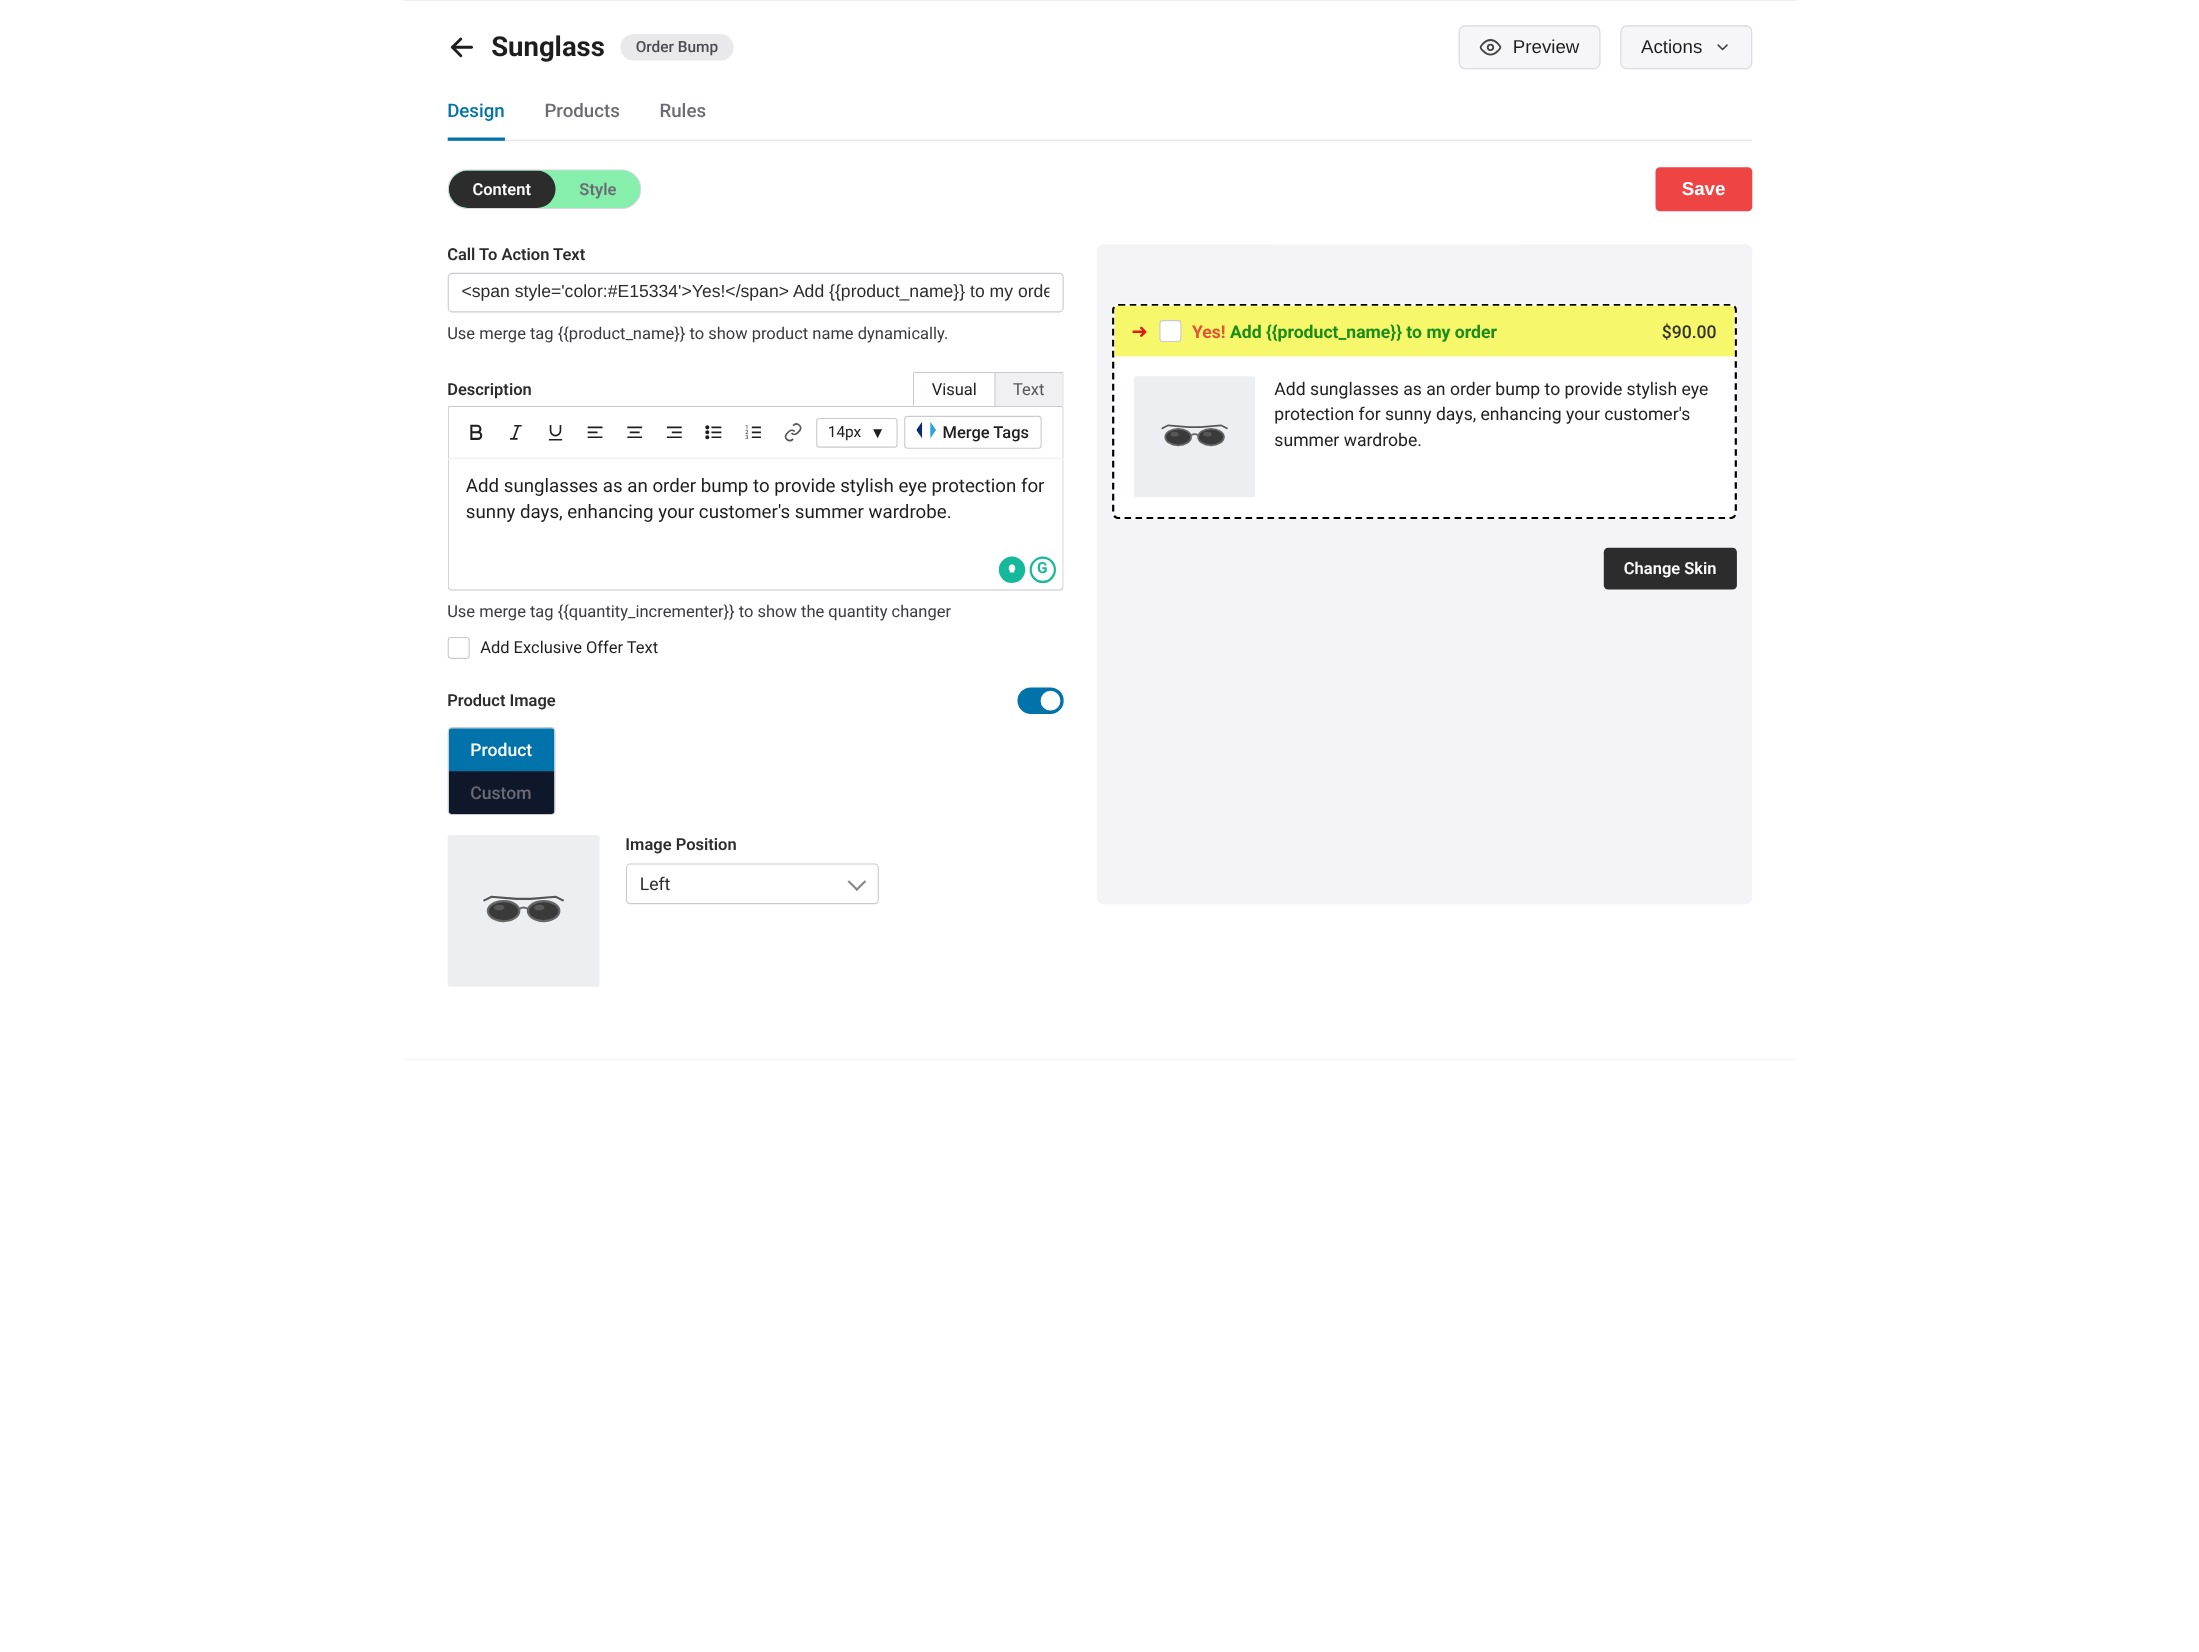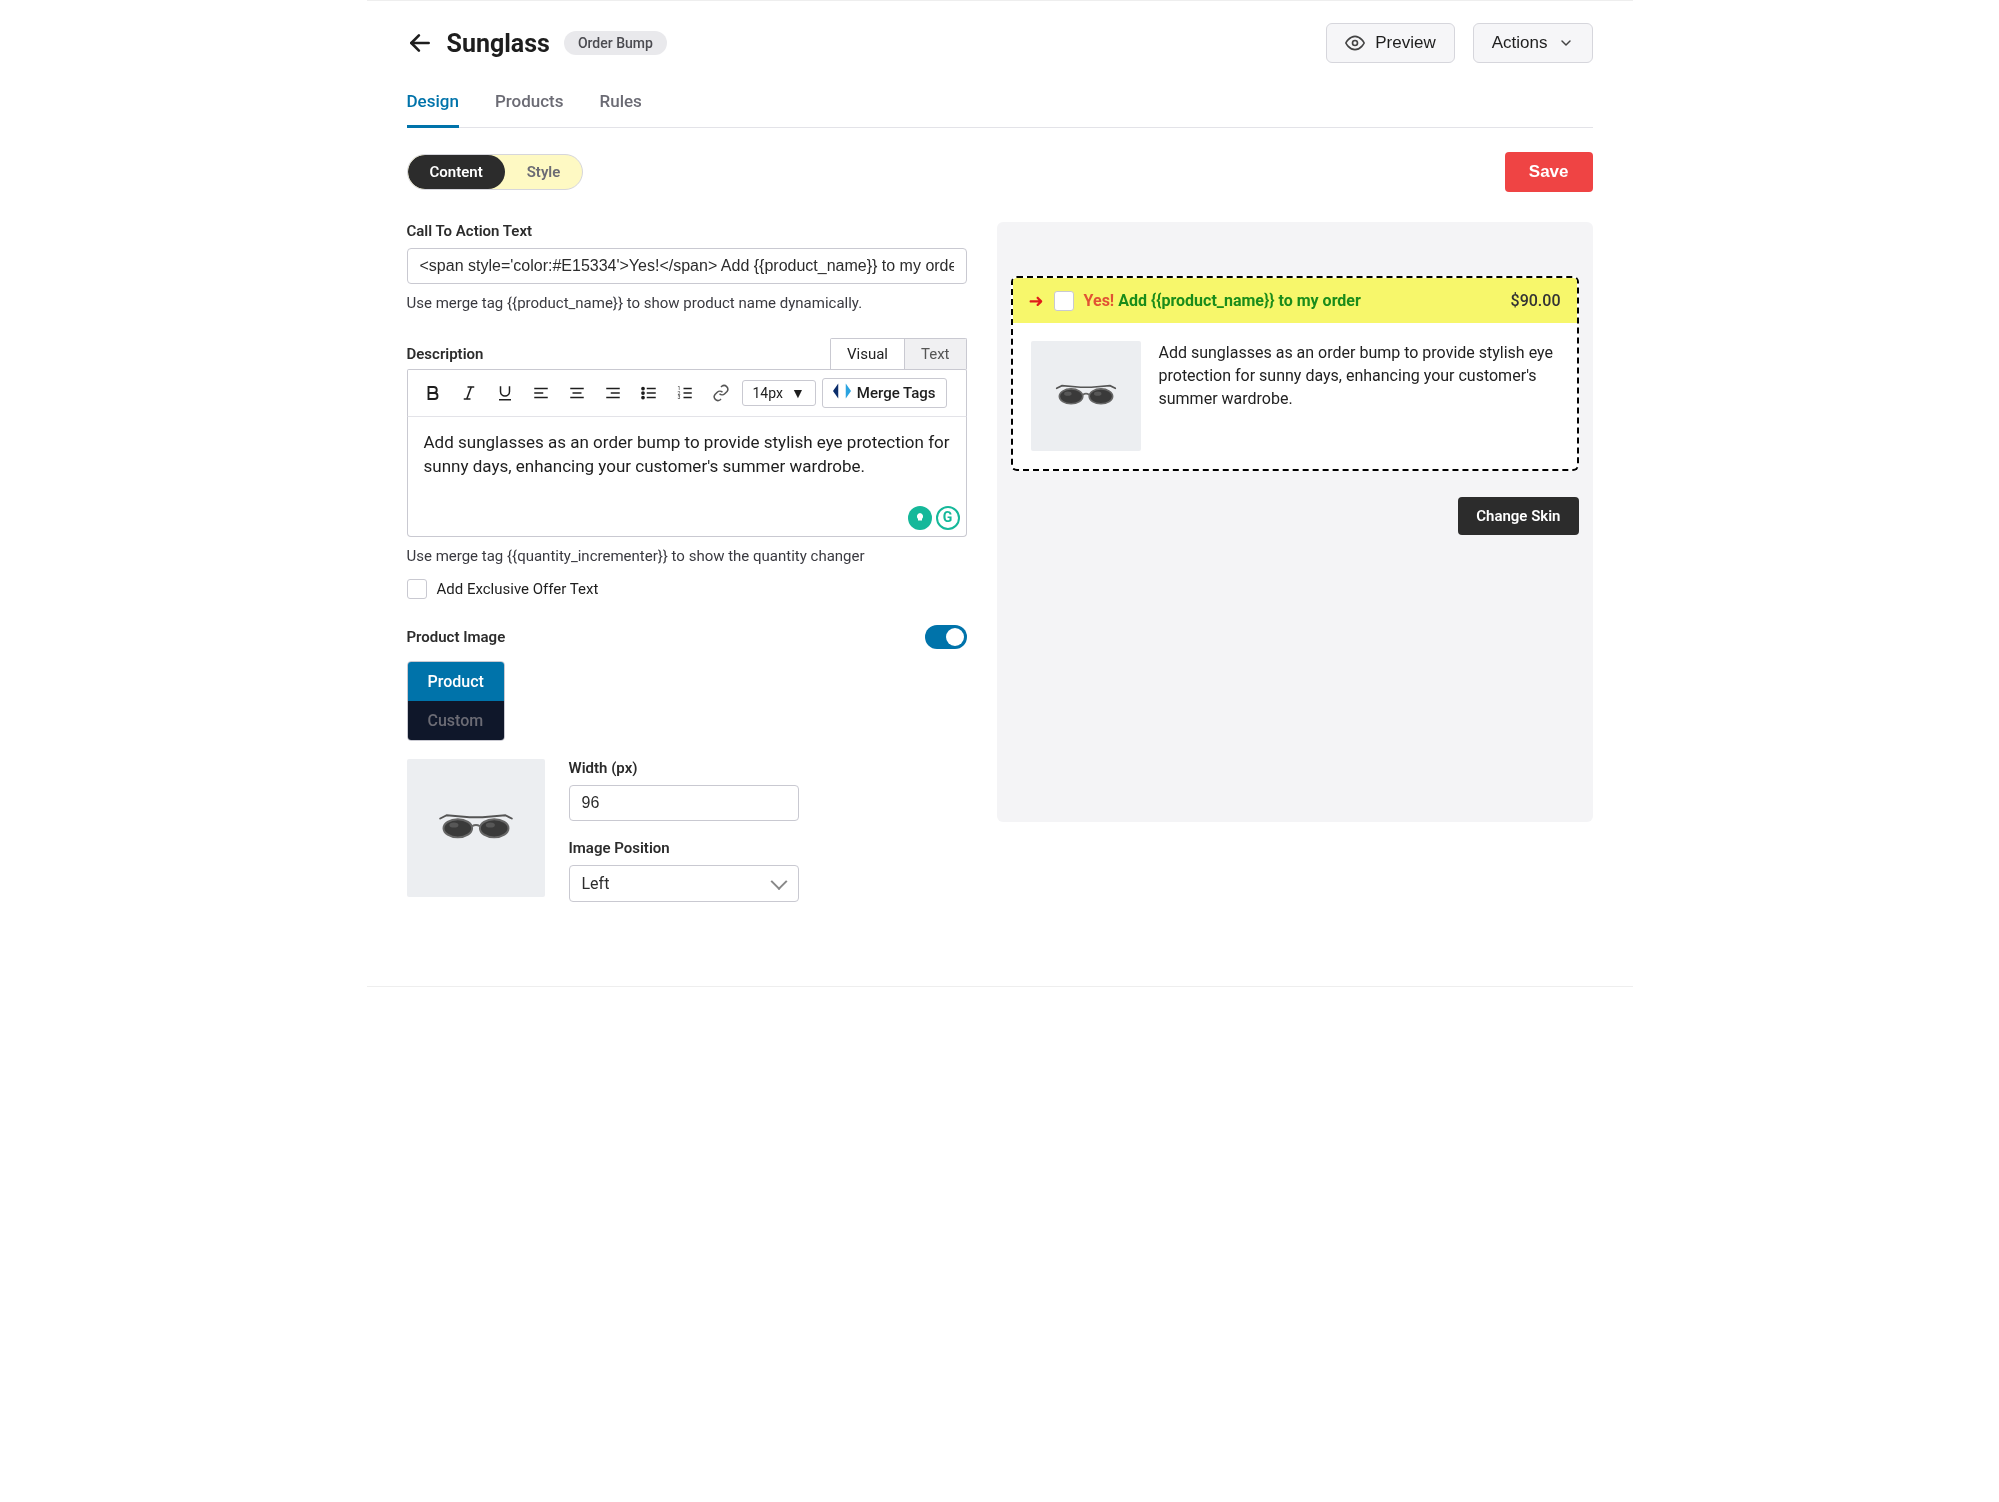--- a/index.html
+++ b/index.html
@@ -93,21 +93,21 @@
     display: flex;
     justify-content: space-between;
     align-items: center;
     margin-bottom: 30px;
   }
   .pill-toggle {
     display: inline-flex;
     border: 1.5px solid #d6d6dc;
     border-radius: 24px;
     overflow: hidden;
-    background: #fef9c3;
+    background: #86efac;
   }
   .pill-toggle > div {
     padding: 8px 22px;
     font-size: 15px;
     font-weight: 600;
     color: #6b6b74;
     cursor: pointer;
   }
   .pill-toggle > div.active {
     background: #2c2c2c;
@@ -592,24 +592,20 @@
               <path d="M5 10 L15 5 L50 8 L70 8 L105 5 L115 10" stroke="#555" stroke-width="3" fill="none" stroke-linecap="round"></path>
               <ellipse cx="32" cy="25" rx="22" ry="14" fill="#3a3a3a" stroke="#666" stroke-width="3"></ellipse>
               <ellipse cx="88" cy="25" rx="22" ry="14" fill="#3a3a3a" stroke="#666" stroke-width="3"></ellipse>
               <path d="M54 22 Q60 18 66 22" stroke="#666" stroke-width="3" fill="none"></path>
               <ellipse cx="26" cy="20" rx="7" ry="4" fill="#6a6a6a" opacity="0.6"></ellipse>
               <ellipse cx="82" cy="20" rx="7" ry="4" fill="#6a6a6a" opacity="0.6"></ellipse>
             </svg>
           </div>
           <div class="img-fields">
             <div class="field">
-              <div class="form-label">Width (px)</div>
-              <input class="num-input" style="max-width: 230px;" type="text" value="96">
-            </div>
-            <div class="field">
               <div class="form-label">Image Position</div>
               <div class="select-wrap" style="max-width:230px">
                 <div class="select">Left</div>
               </div>
             </div>
           </div>
         </div>
       </div>
 
     </div>

